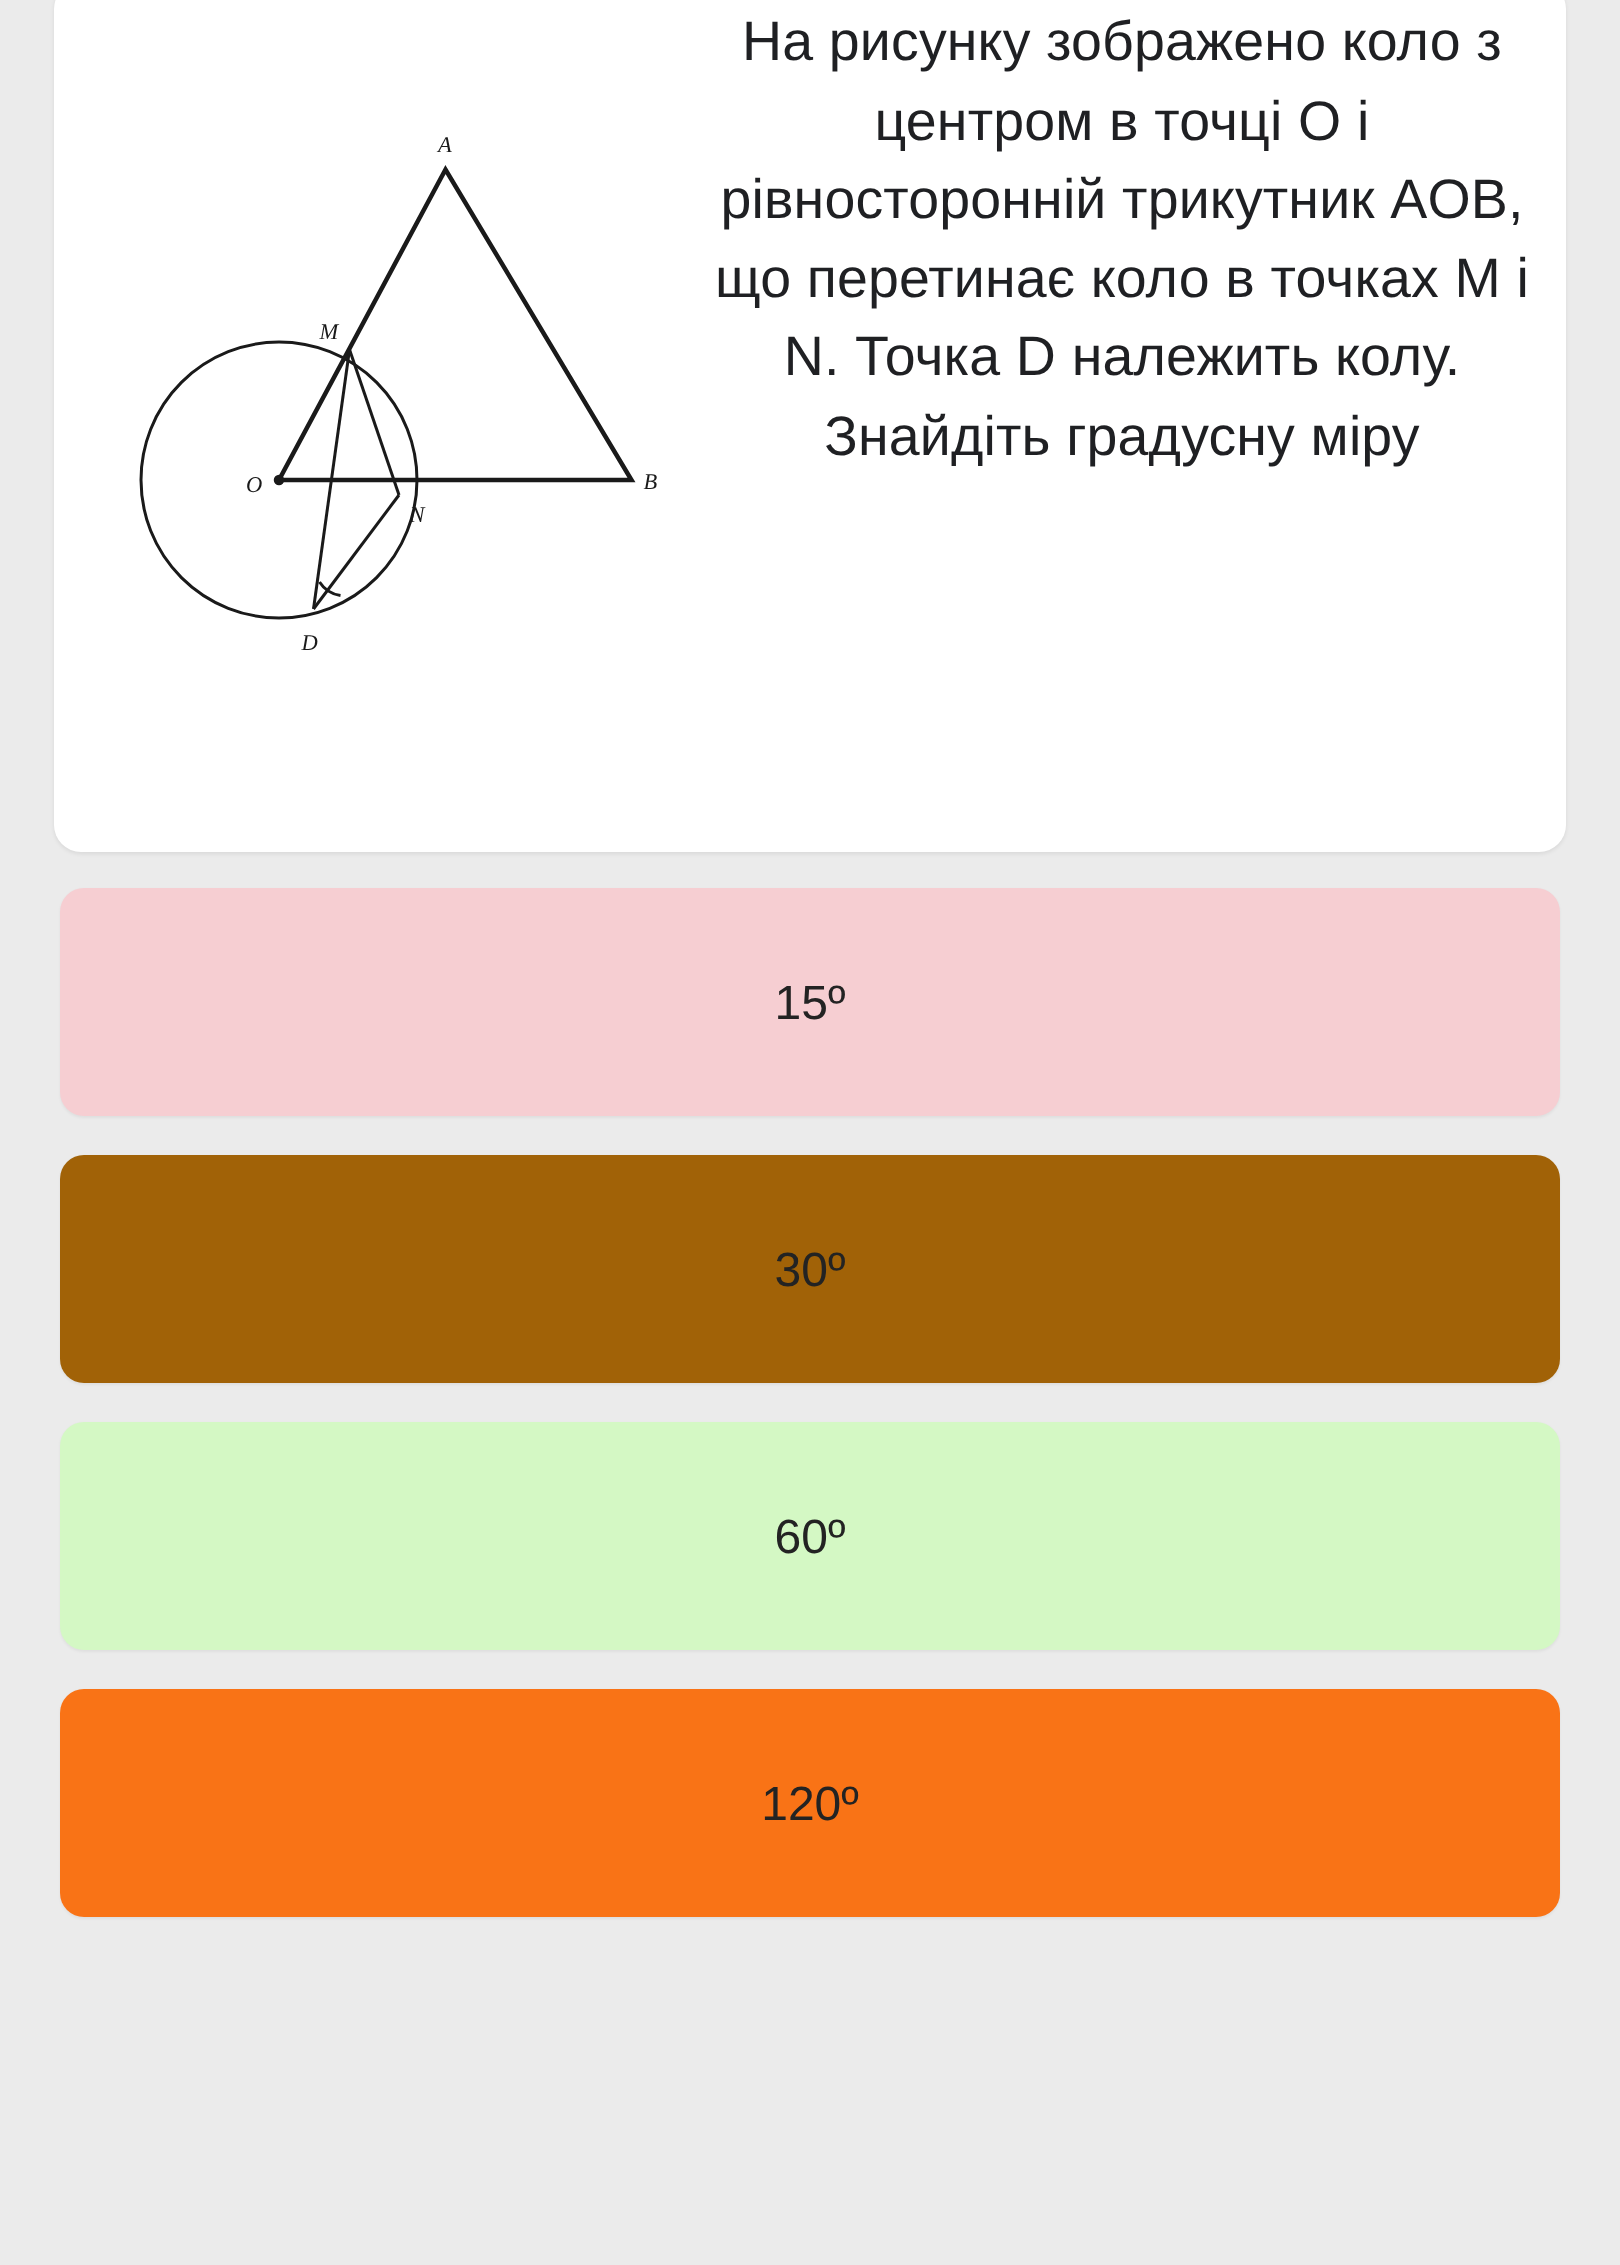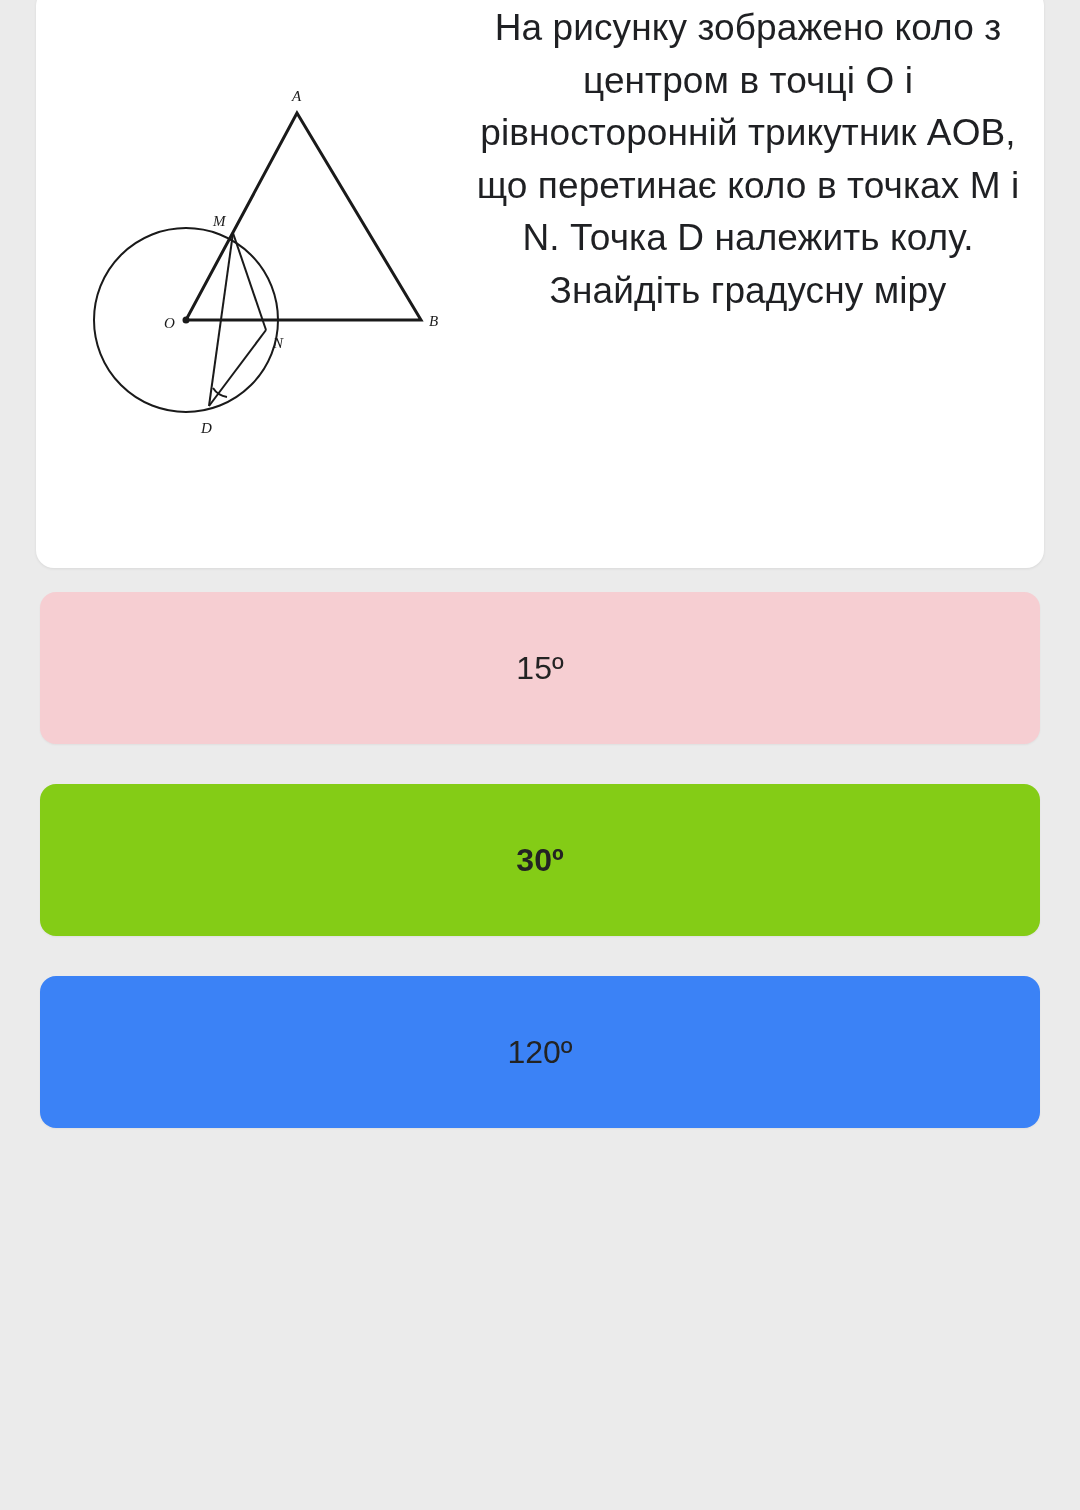--- a/index.html
+++ b/index.html
@@ -61,39 +61,39 @@
 
   
   .options {
     position: absolute;
     left: 0;
     top: 592px;
     width: 1080px;
   }
 
   .option {
-    margin: 0 40px 40px 40px;
+    margin: 0 40px 26px 40px;
     height: 152px;
     border-radius: 16px;
     display: flex;
     align-items: center;
     justify-content: center;
     font-size: 32px;
     color: #232323;
     cursor: pointer;
     box-shadow: 0 1px 2px rgba(0,0,0,0.05);
   }
 
   .option:last-child { margin-bottom: 0; }
 
   .opt-0 { background: #f6ced2; }
-  .opt-1 { background: #84cc16; font-weight: bold; }
+  .opt-1 { background: #a16207; }
   .opt-2 { background: #cfe8f7; }
   .opt-3 { background: #d4f8c4; }
-  .opt-4 { background: #3b82f6; }
+  .opt-4 { background: #f97316; }
 
   .fig-label {
     font-family: "Liberation Serif", serif;
     font-style: italic;
     font-size: 15px;
     fill: #1a1a1a;
   }
 </style>
 </head>
 <body>
@@ -132,18 +132,21 @@
 
   </div>
 
   <div class="options">
     <div class="option opt-0">
       <span>15º</span>
     </div>
     <div class="option opt-1">
       <span>30º</span>
     </div>
+    <div class="option opt-3">
+      <span>60º</span>
+    </div>
     <div class="option opt-4">
       <span>120º</span>
     </div>
   </div>
 
 </div>
 
 </body></html>

